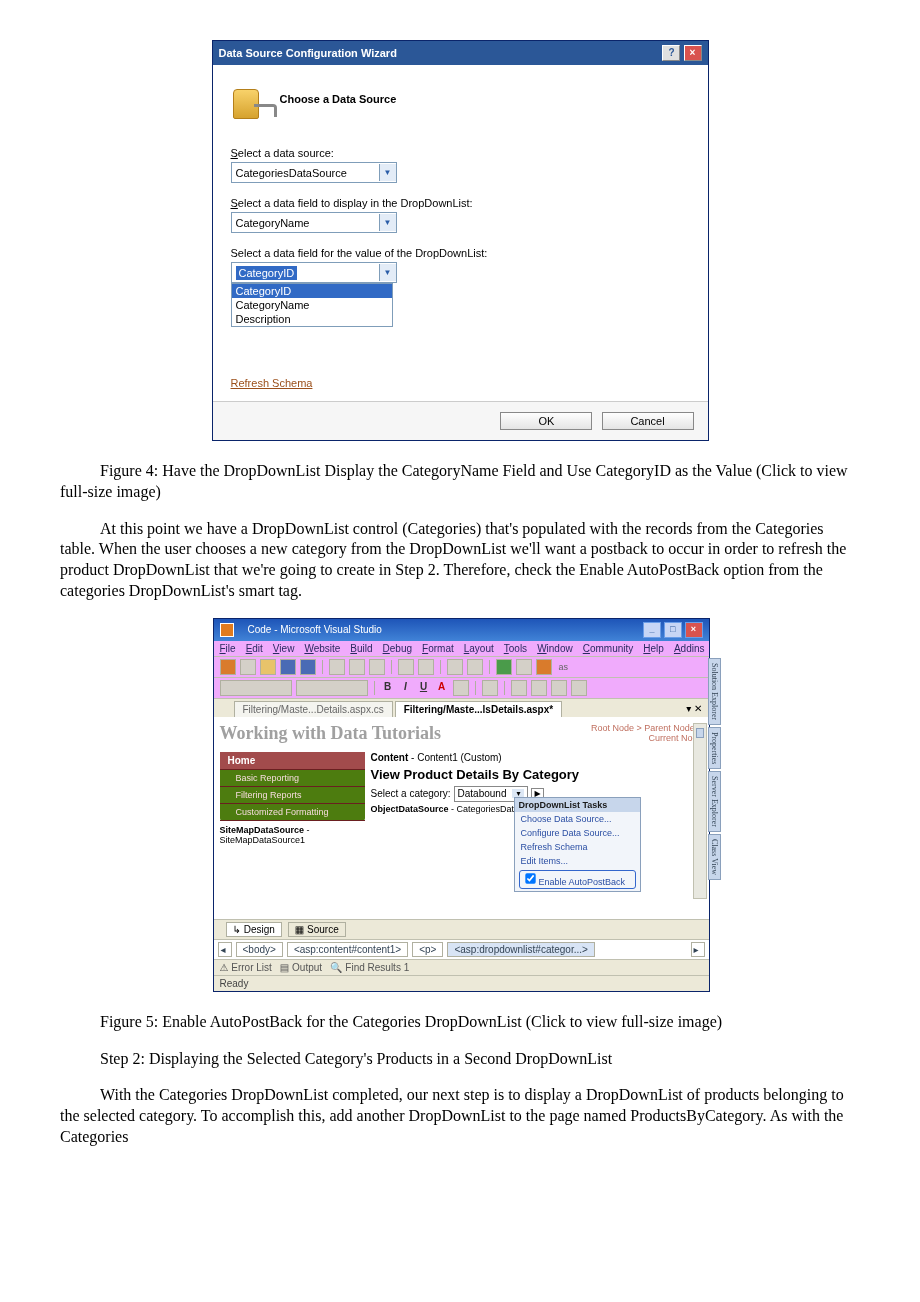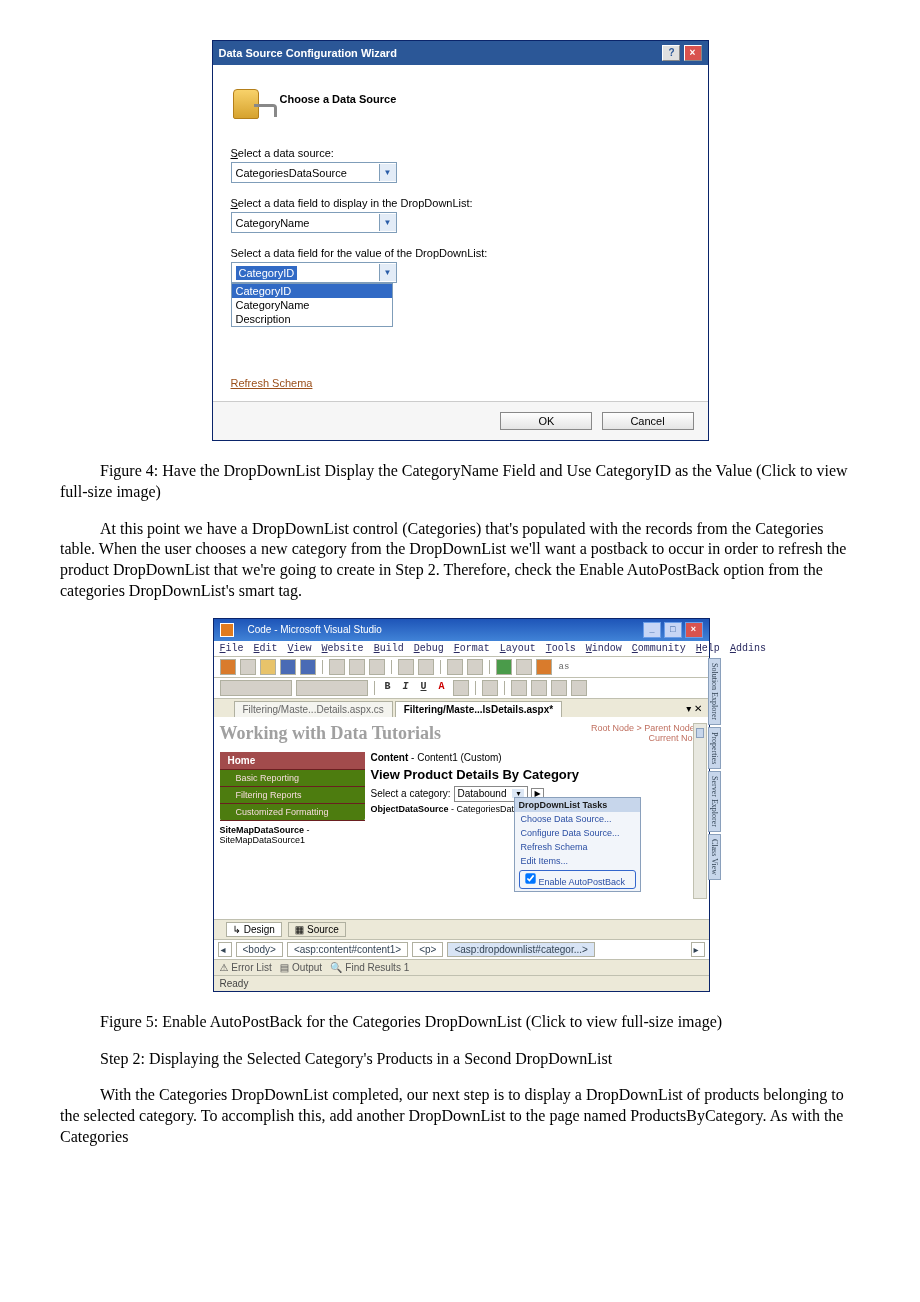--- a/index.html
+++ b/index.html
@@ -154,28 +154,27 @@
 .vs-title-left { display:flex; align-items:center; gap:14px; }
 .vs-title-icon { width:12px; height:12px; background:#e07b1f; border:1px solid #fff; }
 .vs-title-buttons span {
   display:inline-block; width:16px; height:14px;
   background:#c7d6f5; border:1px solid #6a9de8;
   text-align:center; font-size:9px; line-height:13px;
   color:#2b5797; font-weight:bold;
 }
 .vs-title-buttons .close-x { background:#d9534f; color:#fff; }
 .menubar, .toolbar, .toolbar2 {
-  background:#ffffff;
+  background:#f0abfc;
   padding:2px 6px;
   border-bottom:1px solid #c0c0b0;
   display:flex;
   gap:10px;
   font-size:10px;
   color:#2a2a60;
-  font-family:Liberation Mono, monospace;
 }
 .menubar span:first-letter,
 .menubar .u { text-decoration:underline; }
 .toolbar, .toolbar2 { gap:4px; flex-wrap:wrap; align-items:center; }
 .tb-btn { width:14px; height:14px; background:#d4d0c8; border:1px solid #b0b0a0; }
 .tb-sep { width:1px; height:14px; background:#b0b0a0; margin:0 2px; }
 .tb-letter { width:14px; height:14px; text-align:center; font-weight:bold; font-size:10px; color:#333; }
 .tab-strip {
   background:#ece9d8;
   display:flex;

